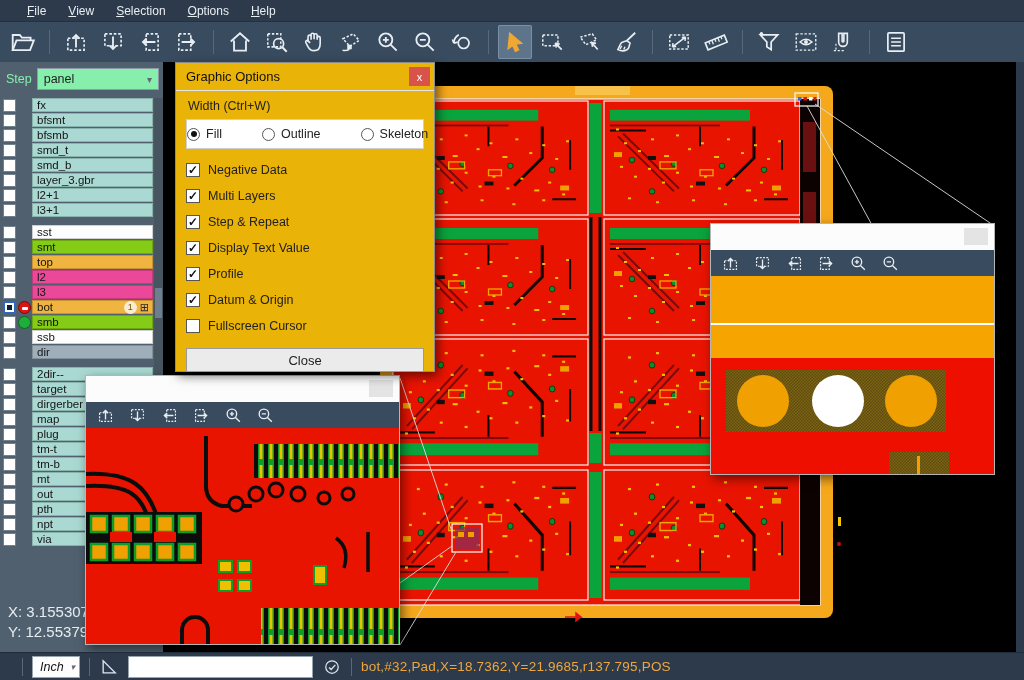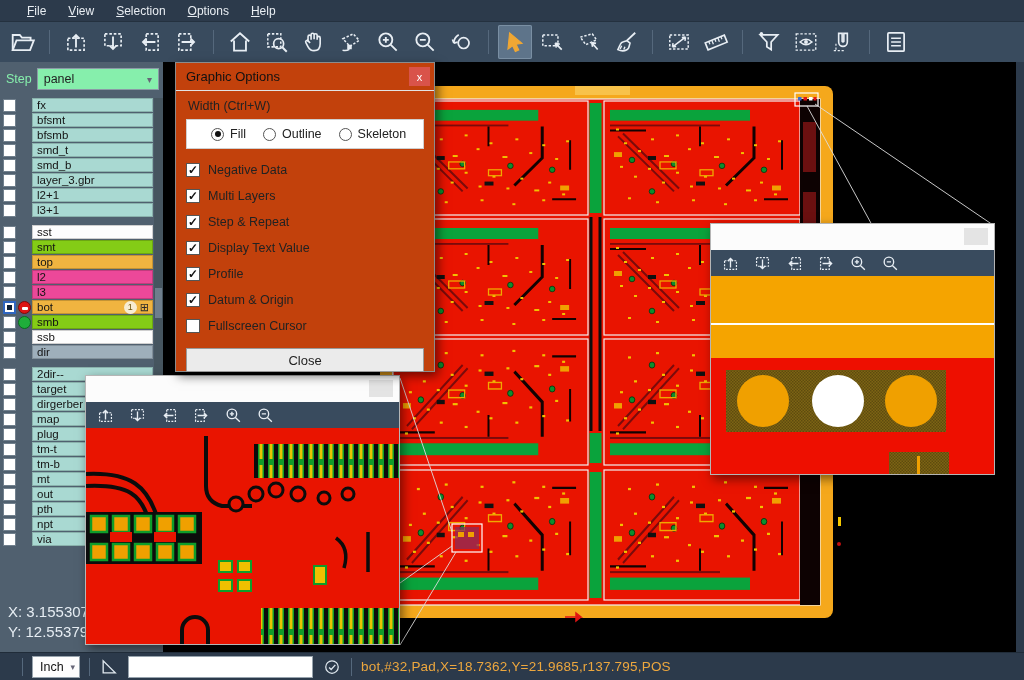--- a/index.html
+++ b/index.html
@@ -61,29 +61,29 @@
   .side-thumb { position:absolute; right:1px; top:190px; width:7px; height:30px; background:#6e7e8c; }
   .coords { position:absolute; left:8px; top:540px; color:#e6edf3; font-size:15px; line-height:1.35; }
 
   
   .canvas { position:absolute; left:163px; top:62px; width:853px; height:590px; background:#000; }
   .canvas svg.scene { position:absolute; inset:0; }
   .chrome-right { position:absolute; left:1016px; top:62px; width:8px; height:590px; background:#2c3a4b; }
 
   
   .dialog { position:absolute; left:175px; top:62px; width:260px; height:310px;
-    background:#c2410c; border:1px solid #8c8c8c; box-shadow:3px 4px 10px rgba(0,0,0,.55); }
+    background:#eab308; border:1px solid #8c8c8c; box-shadow:3px 4px 10px rgba(0,0,0,.55); }
   .dlg-title { height:28px; display:flex; align-items:center; padding-left:10px;
     font-size:13px; color:#111; position:relative; border-bottom:1px solid #e3e3e3; }
   .dlg-close { position:absolute; right:4px; top:4px; width:21px; height:19px; background:#d9534a;
     color:#fff; font-size:11px; display:flex; align-items:center; justify-content:center; }
   .dlg-body { padding:6px 10px 8px 10px; }
   .dlg-widthlabel { font-size:12.5px; color:#222; margin:2px 0 6px 2px; }
   .radio-row { border:1px solid #cfcfcf; background:#fff; height:30px; display:flex;
-    align-items:center; padding:0 24px; gap:17px; }
+    align-items:center; padding:0 0; gap:40px; }
   .radio { display:flex; align-items:center; gap:6px; font-size:12.5px; color:#222; }
   .radio .rb { width:13px; height:13px; border:1.5px solid #555; border-radius:50%;
     background:#fff; position:relative; }
   .radio .rb.sel::after { content:""; position:absolute; inset:2.5px; border-radius:50%; background:#111; }
   .dlg-cols { display:flex; margin-top:8px; gap:6px; }
   .checks { flex:1; }
   .chk { height:26px; display:flex; align-items:center; gap:8px; font-size:12.5px; color:#222; }
   .chk .cb { width:14px; height:14px; background:#fff; border:1.5px solid #555;
     display:flex; align-items:center; justify-content:center; font-size:12px; color:#111;
     font-weight:bold; line-height:1; }
@@ -114,21 +114,21 @@
   .mag-b .mag-content { height:216px; }
   .mag-content svg { display:block; }
 
   
   .statusbar { position:absolute; left:0; top:652px; width:1024px; height:28px;
     background:#2c3a4b; border-top:1px solid #202c39; display:flex; align-items:center;
     padding-left:22px; gap:9px; }
   .sb-sep { width:1px; height:18px; background:#55687c; }
   .unit-select { width:48px; height:22px; background:#fdfdfd; border:1px solid #97a3ad;
     display:flex; align-items:center; justify-content:space-between; font-size:12.5px;
-    color:#111; padding:0 4px 0 7px; }
+    color:#111; padding:0 4px 0 7px;font-style:italic; }
   .unit-chev { color:#667; font-size:9px; }
   .sb-icon { color:#dfe7ee; display:flex; }
   .sb-icon .ic { width:20px; height:20px; }
   .cmd-input { width:185px; height:22px; border:1px solid #97a3ad; background:#fff;
     font-size:12px; padding:0 5px; font-family:inherit; }
   .sel-info { color:#eda73e; font-size:13.5px; letter-spacing:.2px; }
 </style>
 </head>
 <body>
 

